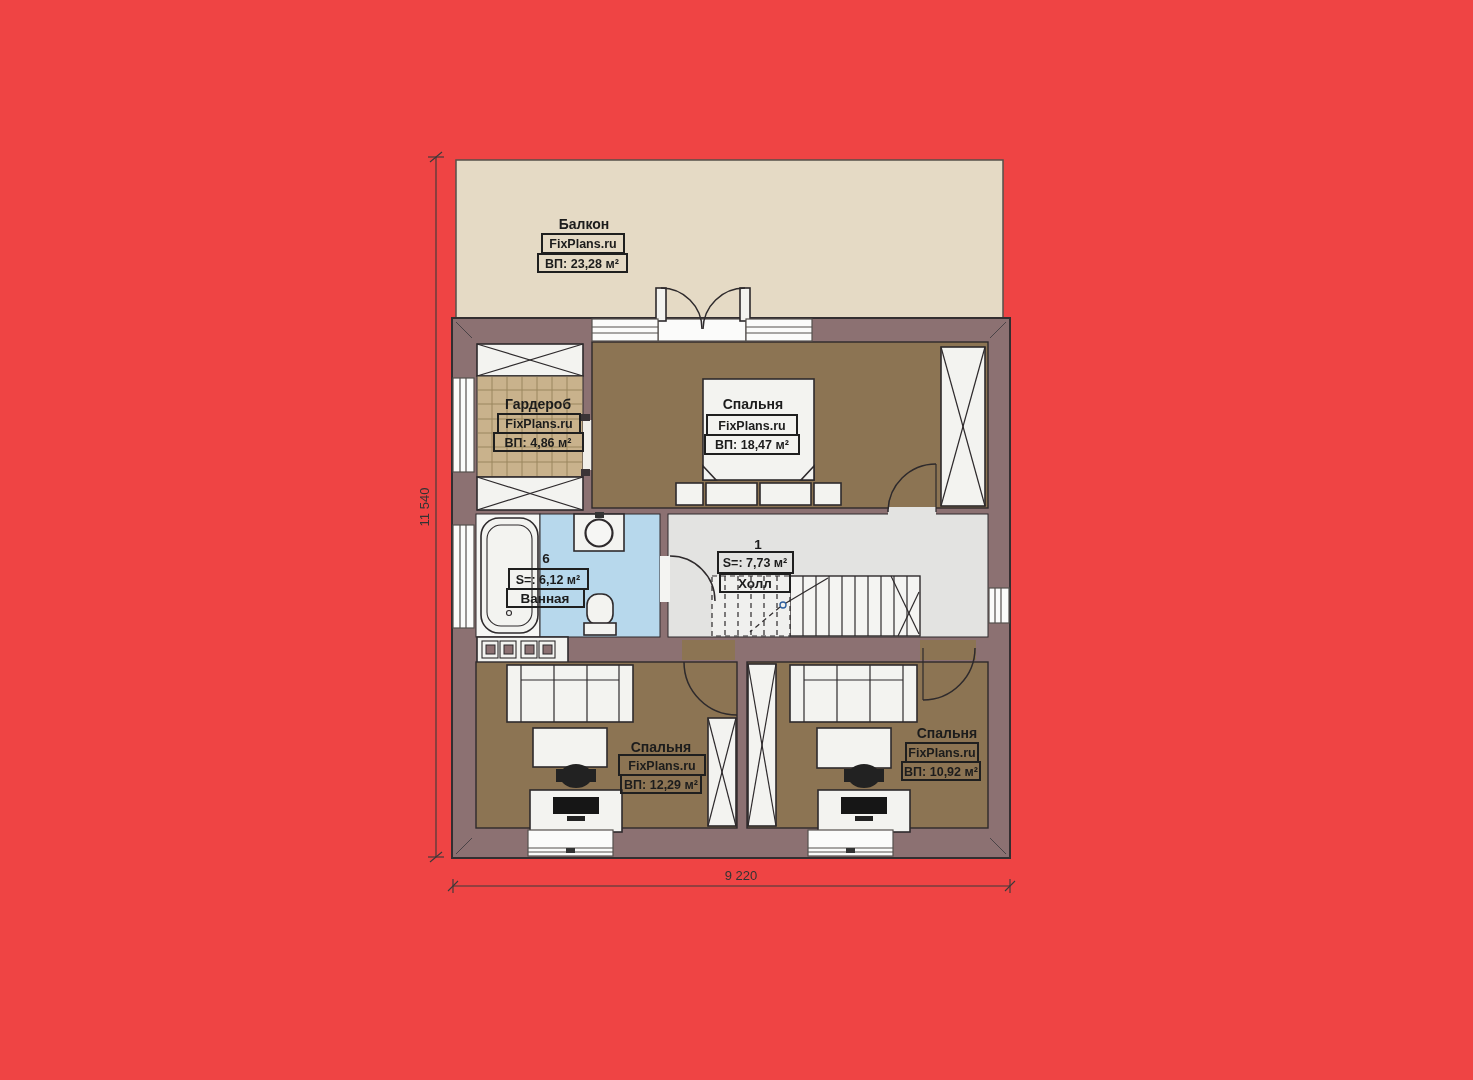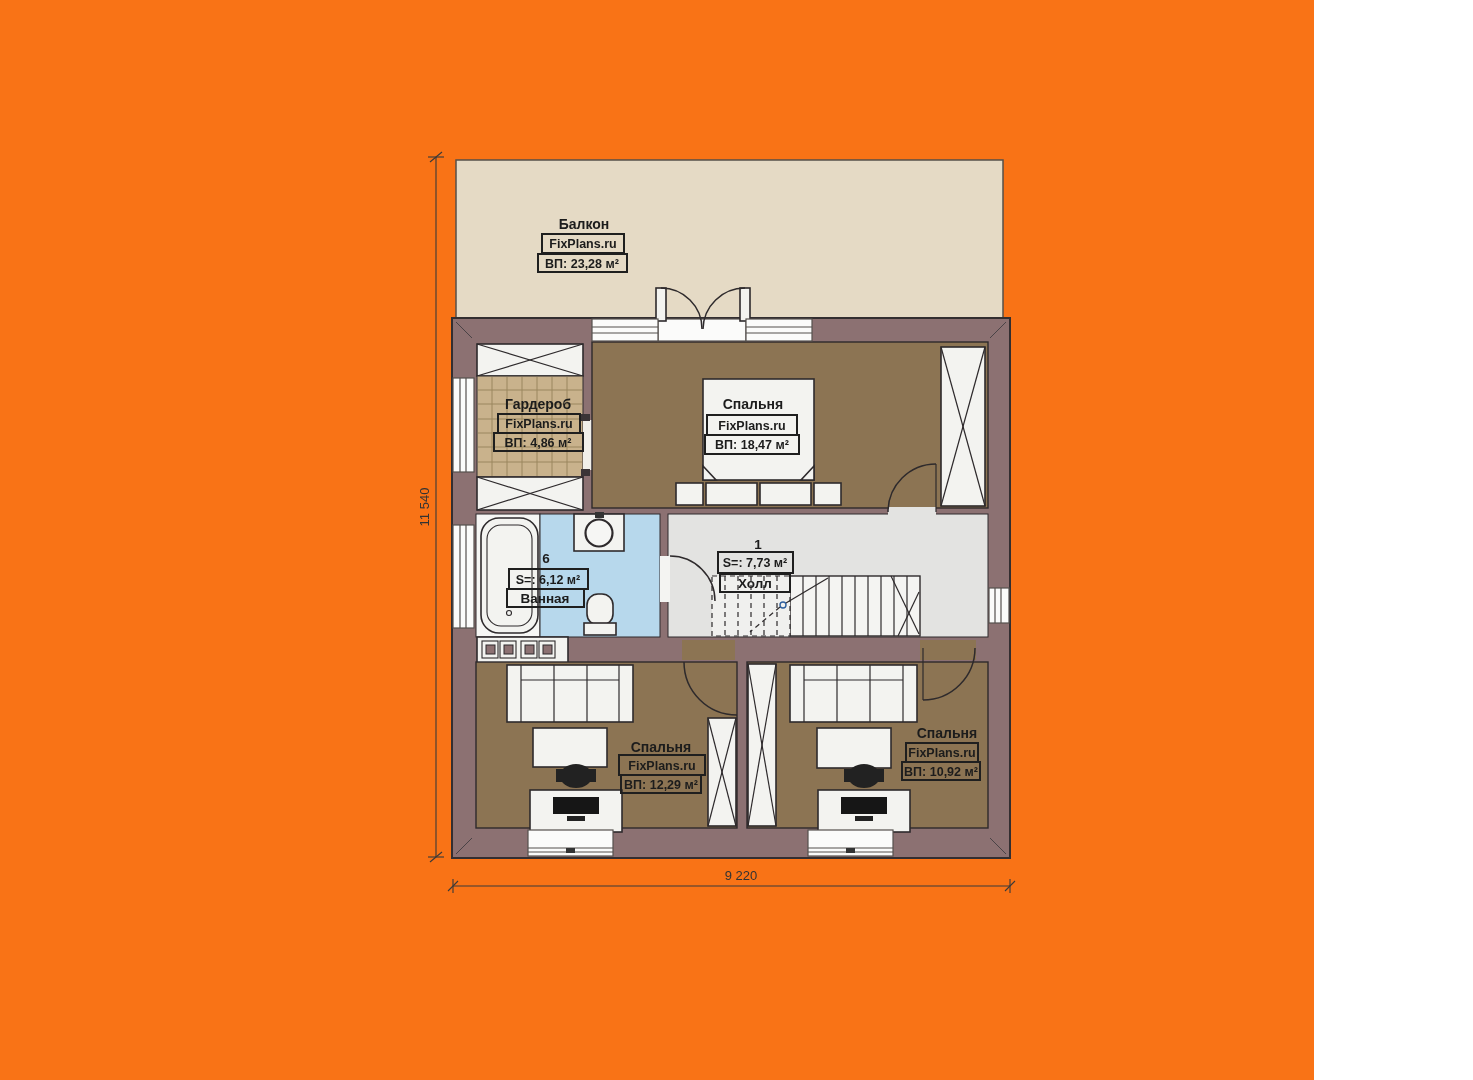--- a/index.html
+++ b/index.html
@@ -1,17 +1,17 @@
 <!DOCTYPE html>
 <html><head>
 <meta charset="utf-8">
 <style>
   html,body { margin:0; padding:0; background:#ffffff; }
   .stage {
-    position:relative; width:1314px; height:1080px; background:#f97316;
+    position:relative; width:1473px; height:1080px; background:#ef4444;
     font-family:"Liberation Sans", sans-serif; overflow:hidden;
   }
   svg { position:absolute; inset:0; }
 
   .wallbase   { fill:#8c7172; stroke:#332e30; stroke-width:2; }
   .floor-brown{ fill:#8c7453; stroke:#2e2a2c; stroke-width:1.4; }
   .floor-grid { fill:#c9b28c; stroke:#2e2a2c; stroke-width:1; }
   .floor-blue { fill:#b7d8ec; stroke:#2e2a2c; stroke-width:1; }
   .floor-gray { fill:#e3e3e1; stroke:#2e2a2c; stroke-width:1; }
   .floor-white{ fill:#f6f6f4; stroke:#2e2a2c; stroke-width:1; }

